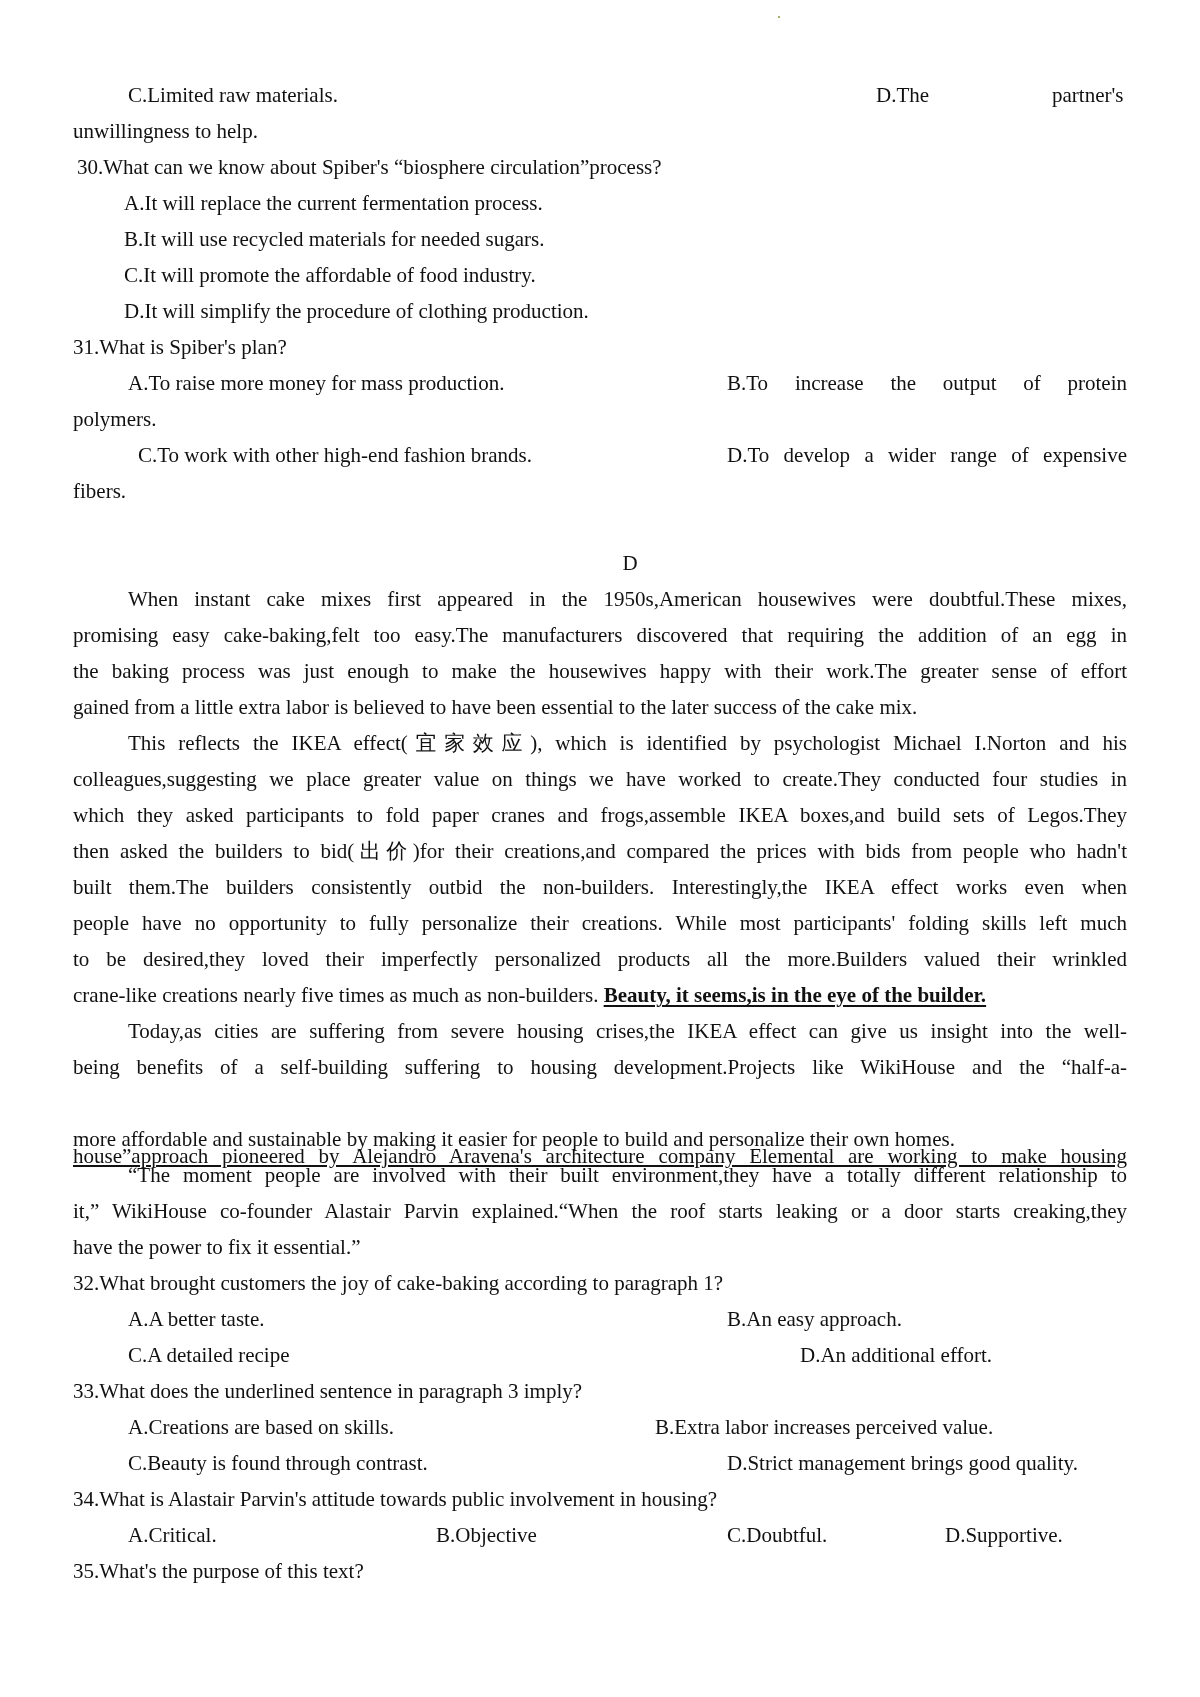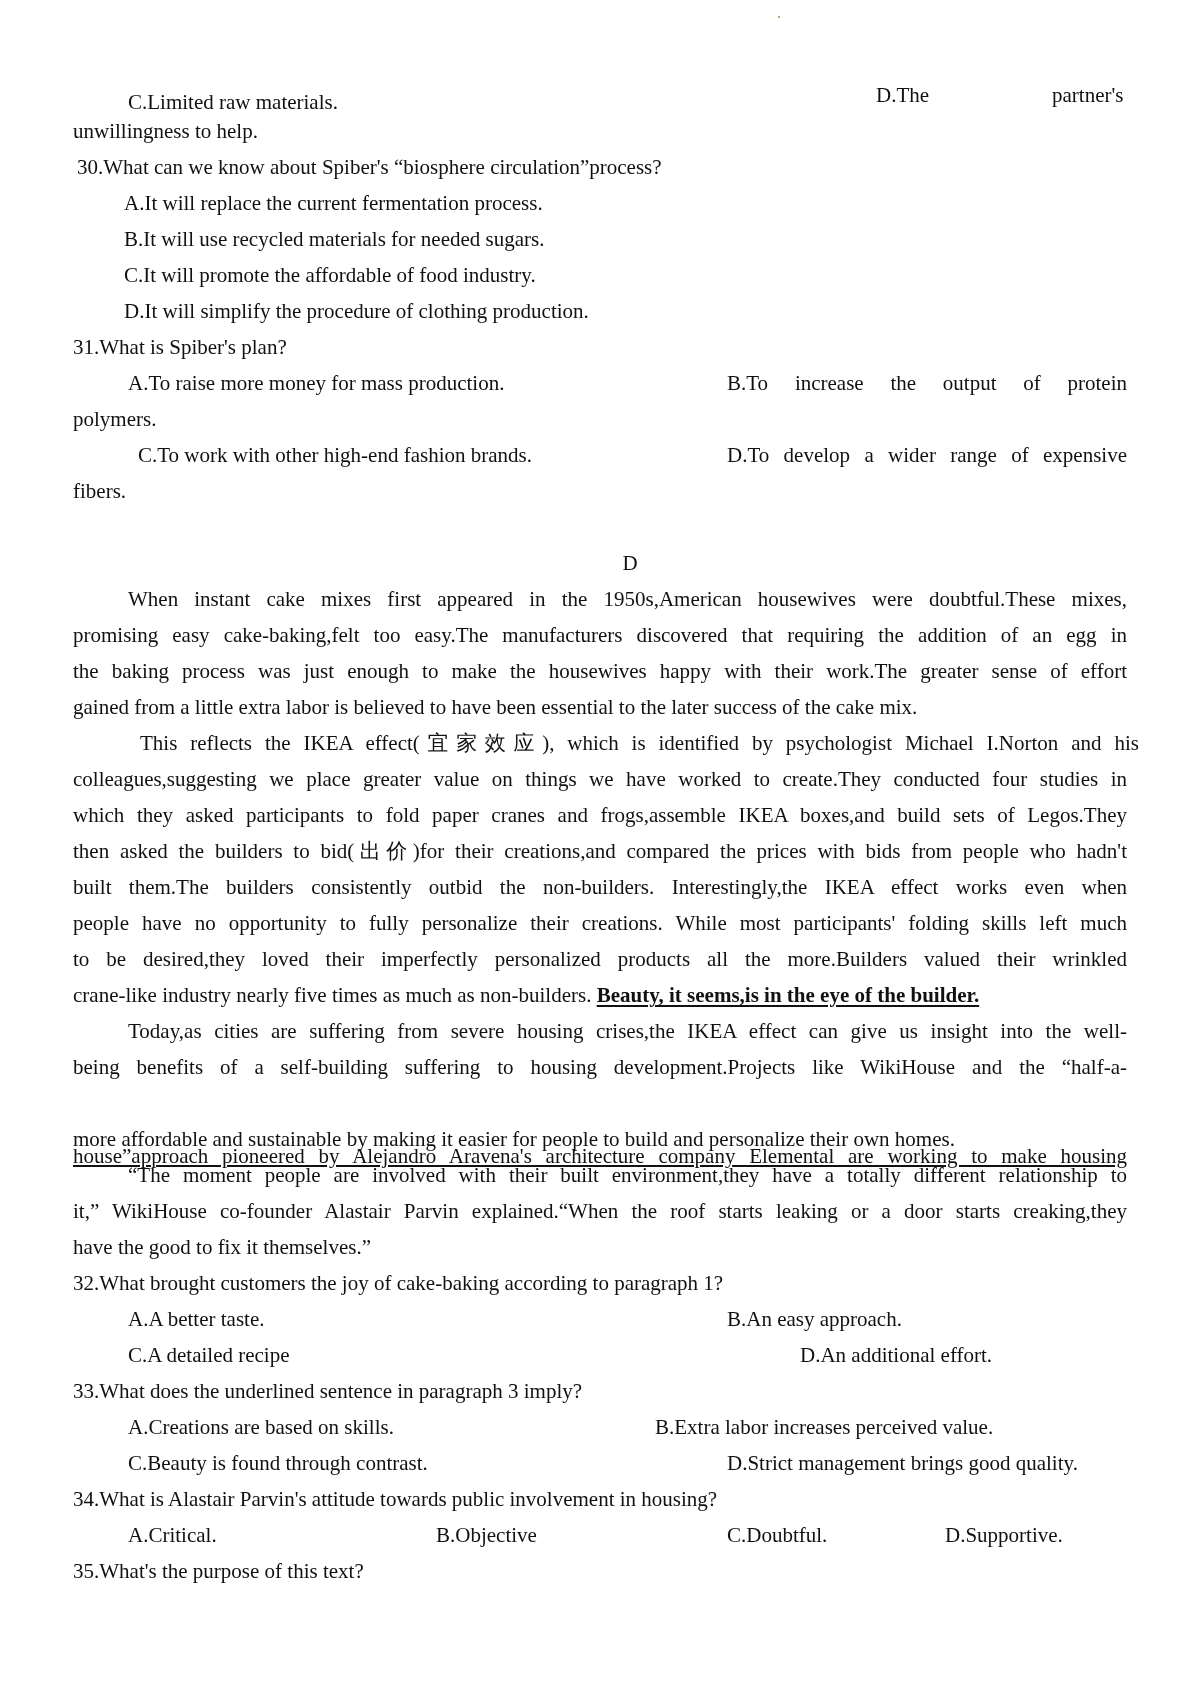--- a/index.html
+++ b/index.html
@@ -13,21 +13,21 @@
   .just { text-align: justify; text-align-last: justify; }
   .abs { position: absolute; white-space: nowrap; line-height: 36px; }
   .center { text-align: center; }
   .u { font-weight: bold; text-decoration: underline; text-decoration-thickness: 2px; text-underline-offset: 3px; }
 </style>
 </head>
 <body>
 
 <div class="dot"></div>
 
-<div class="abs" style="left:128px; top:84px;text-align:center;">C.Limited raw materials.</div>
+<div class="abs" style="left:128px; top:77px;text-align:center;">C.Limited raw materials.</div>
 <div class="abs" style="left:876px; top:77px;">D.The</div>
 <div class="abs" style="left:1052px; top:77px;">partner's</div>
 <div class="abs" style="left:73px; top:113px;">unwillingness to help.</div>
 
 <div class="abs" style="left:77px; top:149px;">30.What can we know about Spiber's “biosphere circulation”process?</div>
 <div class="abs" style="left:124px; top:185px;">A.It will replace the current fermentation process.</div>
 <div class="abs" style="left:124px; top:221px;">B.It will use recycled materials for needed sugars.</div>
 <div class="abs" style="left:124px; top:257px;">C.It will promote the affordable of food industry.</div>
 <div class="abs" style="left:124px; top:293px;">D.It will simplify the procedure of clothing production.</div>
 
@@ -39,39 +39,39 @@
 <div class="abs just" style="left:727px; top:437px; width:400px;">D.To develop a wider range of expensive</div>
 <div class="abs" style="left:73px; top:473px;">fibers.</div>
 
 <div class="abs center" style="left:0; width:1260px; top:545px;">D</div>
 
 <div class="line just" style="left:128px; width:999px; top:581px;">When instant cake mixes first appeared in the 1950s,American housewives were doubtful.These mixes,</div>
 <div class="line just" style="top:617px;">promising easy cake-baking,felt too easy.The manufacturers discovered that requiring the addition of an egg in</div>
 <div class="line just" style="top:653px;">the baking process was just enough to make the housewives happy with their work.The greater sense of effort</div>
 <div class="line" style="top:689px;">gained from a little extra labor is believed to have been essential to the later success of the cake mix.</div>
 
-<div class="line just" style="left:128px; width:999px; top:725px;margin-left:12px;">This reflects the IKEA effect(宜家效应), which is identified by psychologist Michael I.Norton and his</div>
+<div class="line just" style="left:128px; width:999px; top:725px;">This reflects the IKEA effect(宜家效应), which is identified by psychologist Michael I.Norton and his</div>
 <div class="line just" style="top:761px;">colleagues,suggesting we place greater value on things we have worked to create.They conducted four studies in</div>
 <div class="line just" style="top:797px;">which they asked participants to fold paper cranes and frogs,assemble IKEA boxes,and build sets of Legos.They</div>
 <div class="line just" style="top:833px;">then asked the builders to bid(出价)for their creations,and compared the prices with bids from people who hadn't</div>
 <div class="line just" style="top:869px;">built them.The builders consistently outbid the non-builders. Interestingly,the IKEA effect works even when</div>
 <div class="line just" style="top:905px;">people have no opportunity to fully personalize their creations. While most participants' folding skills left much</div>
 <div class="line just" style="top:941px;">to be desired,they loved their imperfectly personalized products all the more.Builders valued their wrinkled</div>
 <div class="line" style="top:977px;">
-  <span>crane-like industry nearly five times as much as non-builders. </span><span class="u">Beauty, it seems,is in the eye of the builder.</span>
+  <span>crane-like creations nearly five times as much as non-builders. </span><span class="u">Beauty, it seems,is in the eye of the builder.</span>
 </div>
 
 <div class="line just" style="left:128px; width:999px; top:1013px;">Today,as cities are suffering from severe housing crises,the IKEA effect can give us insight into the well-</div>
 <div class="line just" style="top:1049px;">being benefits of a self-building suffering to housing development.Projects like WikiHouse and the “half-a-</div>
 <div class="line just" style="top:1138px;text-decoration:underline;">house”approach pioneered by Alejandro Aravena's architecture company Elemental are working to make housing</div>
 <div class="line" style="top:1121px;">more affordable and sustainable by making it easier for people to build and personalize their own homes.</div>
 
 <div class="line just" style="left:128px; width:999px; top:1157px;">“The moment people are involved with their built environment,they have a totally different relationship to</div>
 <div class="line just" style="top:1193px;">it,” WikiHouse co-founder Alastair Parvin explained.“When the roof starts leaking or a door starts creaking,they</div>
-<div class="line" style="top:1229px;">have the good to fix it themselves.”</div>
+<div class="line" style="top:1229px;">have the power to fix it essential.”</div>
 
 <div class="abs" style="left:73px; top:1265px;">32.What brought customers the joy of cake-baking according to paragraph 1?</div>
 <div class="abs" style="left:128px; top:1301px;">A.A better taste.</div>
 <div class="abs" style="left:727px; top:1301px;">B.An easy approach.</div>
 <div class="abs" style="left:128px; top:1337px;">C.A detailed recipe</div>
 <div class="abs" style="left:800px; top:1337px;">D.An additional effort.</div>
 
 <div class="abs" style="left:73px; top:1373px;">33.What does the underlined sentence in paragraph 3 imply?</div>
 <div class="abs" style="left:128px; top:1409px;">A.Creations are based on skills.</div>
 <div class="abs" style="left:655px; top:1409px;">B.Extra labor increases perceived value.</div>

